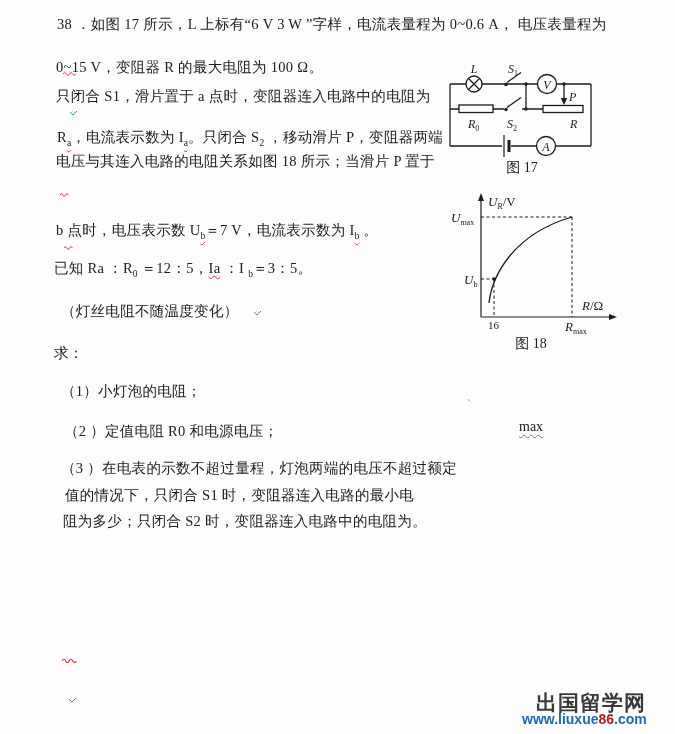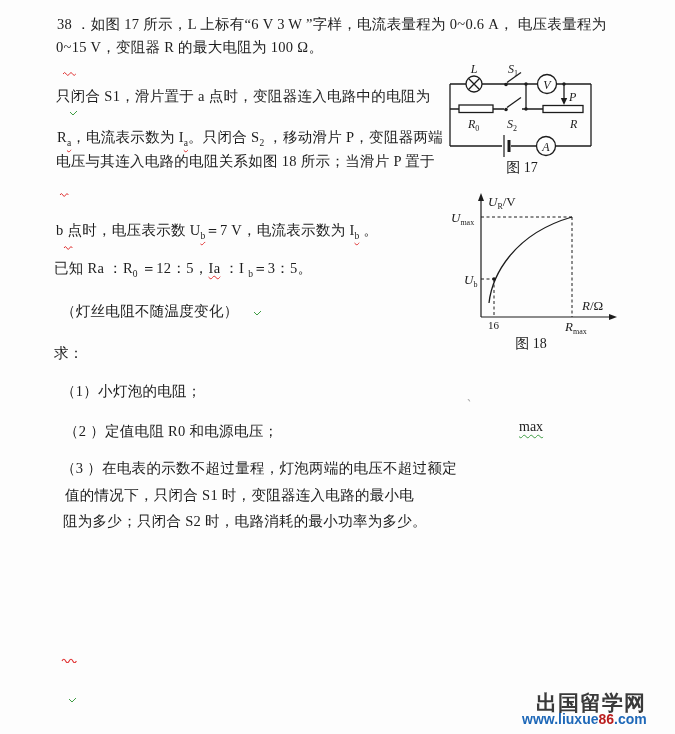--- a/index.html
+++ b/index.html
@@ -20,38 +20,38 @@
   .wm-cn{position:absolute;left:536px;top:689px;font-family:Liberation Mono, monospace;
       font-weight:bold;font-size:21px;letter-spacing:1px;color:#3a3a3a;white-space:nowrap}
   .wm-url{position:absolute;left:522px;top:711px;font-family:"Liberation Sans",sans-serif;
       font-weight:bold;font-size:14px;color:#1e68b8;white-space:nowrap}
   .wm-url .red{color:#b91c1c}
 </style>
 </head>
 <body>
 
 <div class="line" style="left:57px;top:15px"><span>38 ．如图 17 所示，L 上标有“6 V 3 W ”字样，电流表量程为 0~0.6 A， 电压表量程为</span></div>
-<div class="line" style="left:56px;top:38px"><span>0~15 V，变阻器 R 的最大电阻为 100 Ω。</span></div>
+<div class="line" style="left:56px;top:58px"><span>0~15 V，变阻器 R 的最大电阻为 100 Ω。</span></div>
 <div class="line" style="left:56px;top:87px"><span>只闭合 S1，滑片置于 a 点时，变阻器连入电路中的电阻为</span></div>
 
 <div class="line" style="left:57px;top:128px"><span>R</span><sub class="rw">a</sub><span>，电流表示数为 I</span><sub class="rw">a</sub><span>。只闭合 S</span><sub>2</sub><span> ，移动滑片 P，变阻器两端</span></div>
 
 <div class="line" style="left:56px;top:152px"><span>电压与其连入电路的电阻关系如图 18 所示；当滑片 P 置于</span></div>
 
 <div class="line" style="left:56px;top:221px"><span>b 点时，电压表示数 U</span><sub class="rw">b</sub><span>＝7 V，电流表示数为 I</span><sub class="rw">b</sub><span> 。</span></div>
 
 <div class="line" style="left:54px;top:259px"><span>已知 Ra ：R</span><sub>0</sub><span> ＝12：5，</span><span class="rw">Ia</span><span> ：I </span><sub>b</sub><span>＝3：5。</span></div>
 
 <div class="line" style="left:61px;top:302px"><span>（灯丝电阻不随温度变化）</span></div>
 <div class="line" style="left:54px;top:344px"><span>求：</span></div>
 <div class="line" style="left:61px;top:382px"><span>（1）小灯泡的电阻；</span></div>
 <div class="line" style="left:64px;top:422px"><span>（2 ）定值电阻 R0 和电源电压；</span></div>
 <div class="line" style="left:61px;top:459px"><span>（3 ）在电表的示数不超过量程，灯泡两端的电压不超过额定</span></div>
 <div class="line" style="left:65px;top:486px"><span>值的情况下，只闭合 S1 时，变阻器连入电路的最小电</span></div>
-<div class="line" style="left:63px;top:512px"><span>阻为多少；只闭合 S2  时，电路消耗的最小功率为多少。</span></div>
+<div class="line" style="left:63px;top:512px"><span>阻为多少；只闭合 S2  时，变阻器连入电路中的电阻为。</span></div>
 
 <span class="float-max">max</span>
 <span class="stray">`</span>
 
 <svg class="fig" style="left:443px;top:58px" width="235" height="125" viewBox="0 0 235 125">
   <g stroke="#1c1c1c" stroke-width="1.3" fill="none">
 
     <path d="M7,26 V88"></path>
     <path d="M7,26 H23 M39,26 H148"></path>
     <path d="M148,26 V88"></path>

